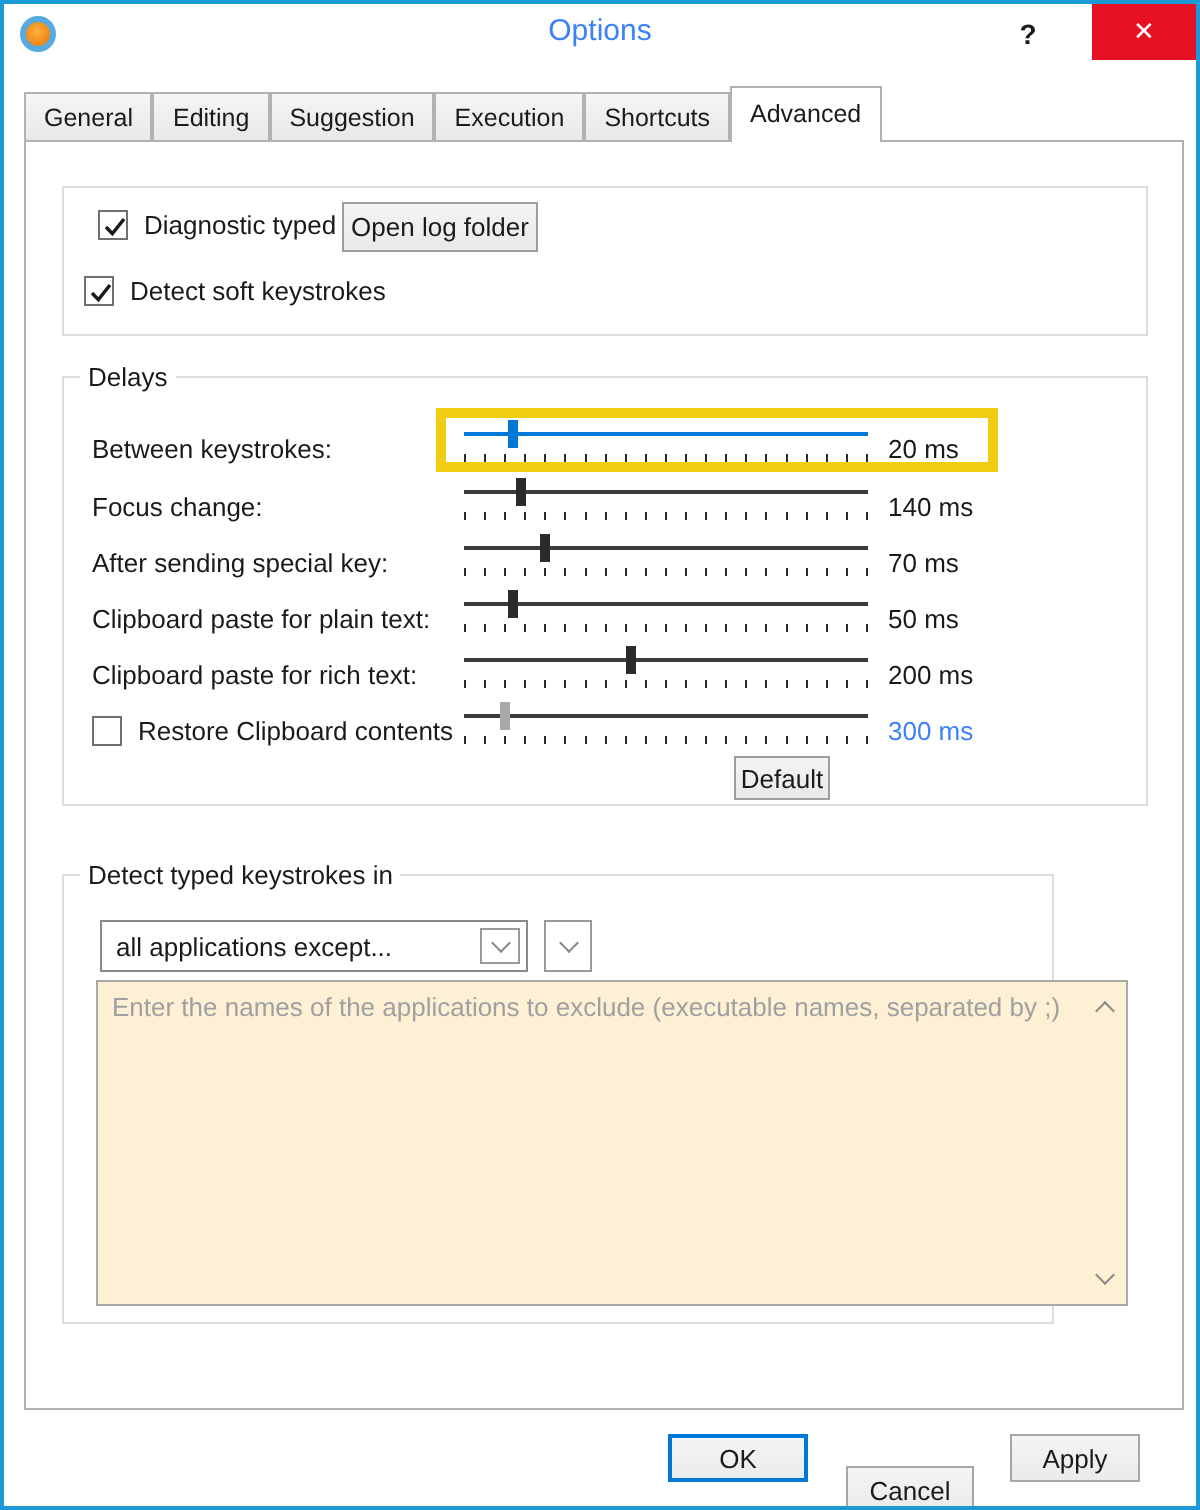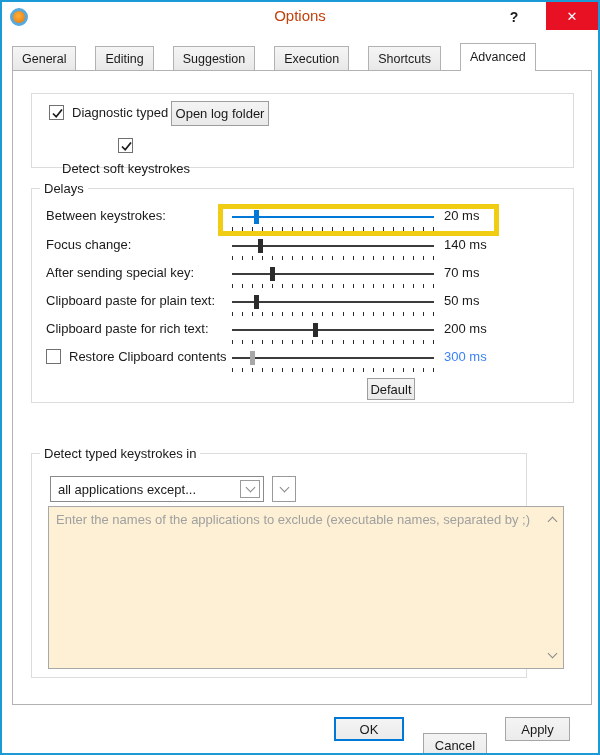--- a/index.html
+++ b/index.html
@@ -5,48 +5,48 @@
   html,body{margin:0;padding:0;background:#fff;}
   *{box-sizing:border-box;}
   body{font-family:"Liberation Sans","DejaVu Sans",sans-serif;color:#1a1a1a;-webkit-font-smoothing:antialiased;}
 
   .dialog{position:relative;width:600px;height:755px;background:#fff;border:2px solid var(--window-border,#1c9ad6);overflow:hidden;}
 
   
   .titlebar{position:absolute;left:0;top:0;right:0;height:30px;background:#fff;}
   .app-icon{position:absolute;left:8px;top:6px;width:18px;height:18px;border-radius:50%;
     border:3px solid #55aadf;background:radial-gradient(circle at 45% 40%,#ffb13b 0%,#f08c1c 60%,#e07612 100%);}
-  .title{position:absolute;left:0;right:0;top:5px;text-align:center;font-size:15px;color:#c2410c;}
+  .title{position:absolute;left:0;right:0;top:5px;text-align:center;font-size:15px;color:#3b82f6;}
   .help-btn{position:absolute;right:70px;top:4px;width:28px;height:22px;text-align:center;font-size:14px;font-weight:bold;line-height:22px;cursor:default;}
   .close-btn{position:absolute;right:0;top:0;width:52px;height:28px;background:var(--close-red,#e81123);color:#fff;
     font-size:13px;display:flex;align-items:center;justify-content:center;cursor:default;}
 
   
-  .tabbar{position:absolute;left:10px;top:40px;right:10px;height:28px;display:flex;align-items:flex-end;gap:19px;z-index:2;}
+  .tabbar{position:absolute;left:10px;top:40px;right:10px;height:28px;display:flex;align-items:flex-end;gap:0;z-index:2;}
   .tab{height:24px;padding:0 9px;display:flex;align-items:center;font-size:12.5px;background:linear-gradient(#f5f5f5,#e8e8e8);
     border:1px solid #b2b2b2;border-bottom:none;cursor:default;white-space:nowrap;}
   .tab.active{height:28px;background:#fff;position:relative;margin-bottom:-1px;padding-bottom:1px;}
 
   .panel{position:absolute;left:10px;top:68px;width:580px;height:635px;border:1px solid #b2b2b2;background:#fff;}
 
   
   .groupbox{position:absolute;border:1px solid #dcdcdc;background:#fff;}
   .groupbox .gb-title{position:absolute;top:-8px;left:8px;background:#fff;padding:0 4px;font-size:13px;line-height:15px;}
 
   
   .cb{display:inline-block;width:15px;height:15px;border:1px solid #707070;background:#fff;position:relative;flex:none;}
   .cb svg{position:absolute;left:0;top:0;}
 
   .checkrow{position:absolute;display:flex;align-items:center;gap:8px;font-size:13px;}
 
   .win-btn{display:flex;align-items:center;justify-content:center;font-size:13px;color:#1a1a1a;
     background:linear-gradient(#f4f4f4,#e9e9e9);border:1px solid #9d9d9d;cursor:default;}
 
   
-  .srow{position:absolute;left:14px;right:6px;height:24px;display:flex;align-items:flex-start;gap:8px;font-size:13px;}
+  .srow{position:absolute;left:14px;right:6px;height:24px;display:flex;align-items:flex-end;gap:8px;font-size:13px;}
   .slabel{white-space:nowrap;}
   .slider{position:absolute;left:186px;width:202px;height:22px;top:1px;}
   .slider .track{position:absolute;left:0;right:0;top:7px;height:2px;background:#3c3c3c;}
   .slider .thumb{position:absolute;top:1px;width:5px;height:14px;background:#2b2b2b;}
   .slider .ticks{position:absolute;left:0;top:18px;width:202px;height:4px;
     background:repeating-linear-gradient(to right,#2b2b2b 0 1px,transparent 1px 10.05px);}
   .slider.accent .track{background:var(--accent,#0078d7);}
   .slider.accent .thumb{background:var(--accent,#0078d7);}
   .slider.disabled .thumb{background:#a8a8a8;}
   .sval{position:absolute;left:398px;white-space:nowrap;}
@@ -115,21 +115,21 @@
     <div class="groupbox" style="left:18px;top:22px;width:543px;height:75px;">
       <div class="checkrow" style="left:17px;top:11px;">
         <span class="cb">
           <svg width="15" height="15" viewBox="0 0 15 15">
               <path d="M3 7.5 L6.2 10.8 L12 3.5" stroke="#1a1a1a" stroke-width="1.7" fill="none"></path>
             </svg>
         </span>
         <span>Diagnostic typed</span>
       </div>
       <div class="win-btn" style="position:absolute;left:139px;top:7px;width:98px;height:25px;">Open log folder</div>
-      <div class="checkrow" style="left:30px;top:44px;flex-direction:column;">
+      <div class="checkrow" style="left:10px;top:44px;">
         <span class="cb">
           <svg width="15" height="15" viewBox="0 0 15 15">
               <path d="M3 7.5 L6.2 10.8 L12 3.5" stroke="#1a1a1a" stroke-width="1.7" fill="none"></path>
             </svg>
         </span>
         <span>Detect soft keystrokes</span>
       </div>
     </div>
 
     <div class="groupbox" style="left:18px;top:117px;width:543px;height:215px;">
@@ -196,21 +196,21 @@
       <div class="ticks"></div>
     </div>
     <span class="sval dim">300 ms</span>
   </div>
         </div>
       <div class="win-btn" style="position:absolute;left:335px;top:189px;width:48px;height:22px;">Default</div>
     </div>
 
     <div class="highlight-box"></div>
 
-    <div class="groupbox" style="left:18px;top:382px;width:496px;height:225px;">
+    <div class="groupbox" style="left:18px;top:366px;width:496px;height:225px;">
       <span class="gb-title">Detect typed keystrokes in</span>
 
       <div class="combo" style="left:18px;top:22px;width:214px;height:26px;">
         <span>all applications except...</span>
         <span class="combo-arrowbox">
           <span class="chev"></span>
         </span>
       </div>
 
       <div class="drop-btn" style="left:240px;top:22px;width:24px;height:26px;">

